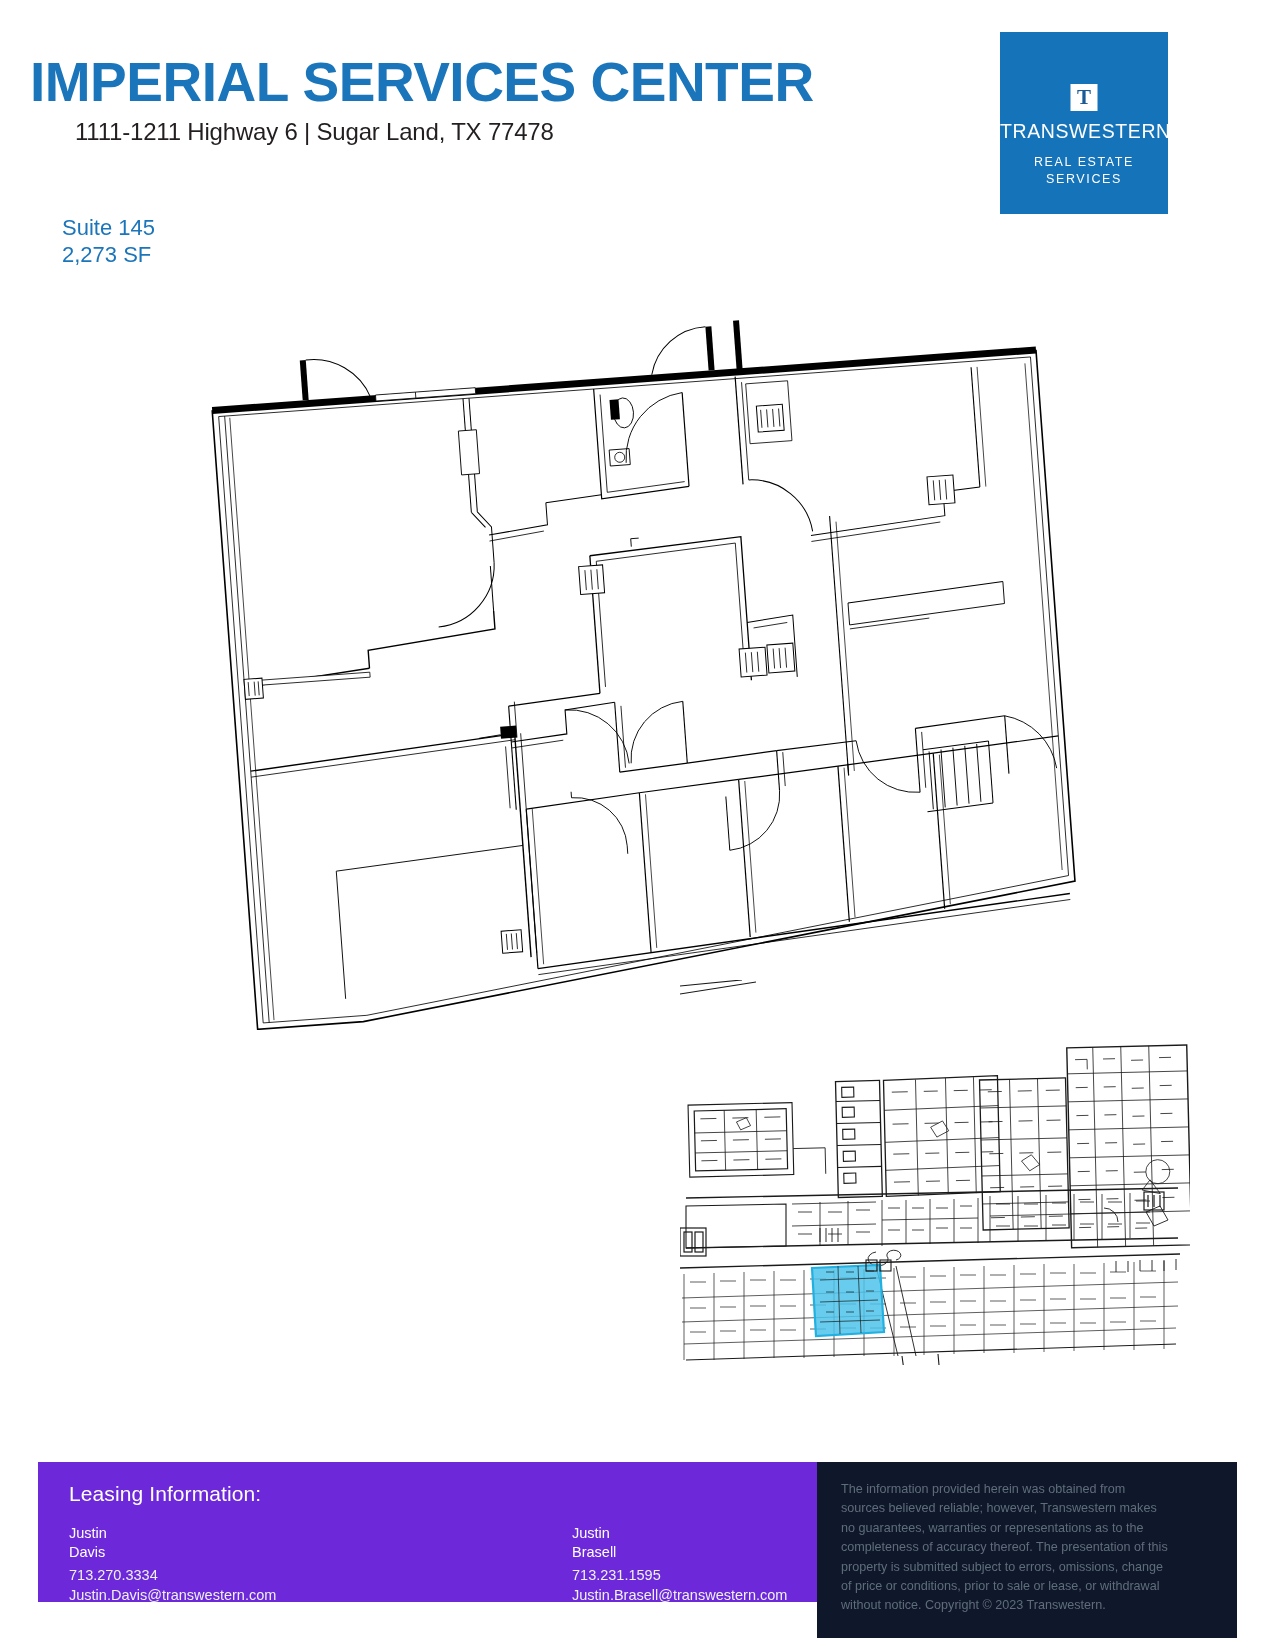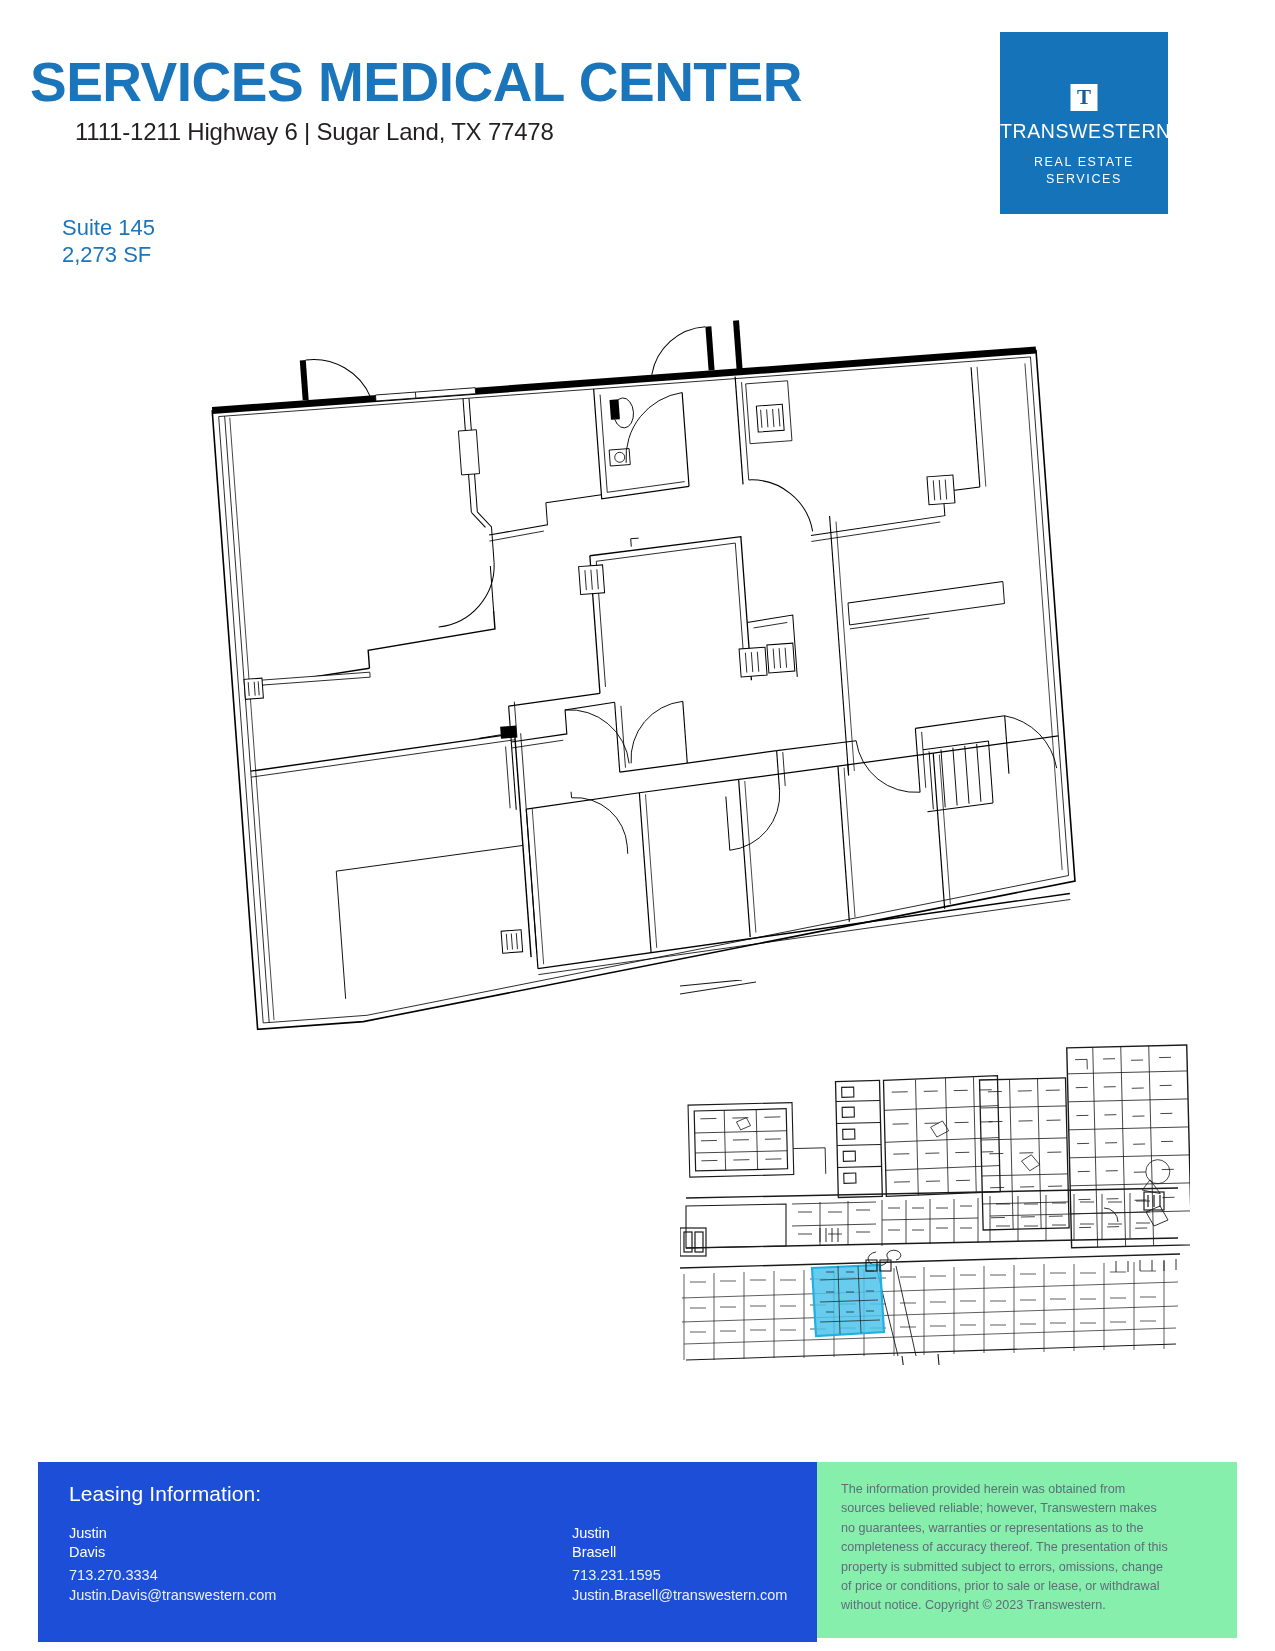--- a/index.html
+++ b/index.html
@@ -105,29 +105,29 @@
 
   
   #footer {
     position: absolute;
     left: 0; bottom: 0;
     width: 1275px; height: 213px;
   }
   #footer-leasing {
     position: absolute;
     left: 38px; top: 24px;
-    width: 779px; height: 180px;
-    background: #1d4ed8;
+    width: 779px; height: 140px;
+    background: #6d28d9;
     color: #ffffff;
   }
   #footer-disclaimer {
     position: absolute;
     left: 817px; top: 24px;
     width: 420px; height: 176px;
-    background: #86efac;
+    background: #0f172a;
     color: #5d6b78;
   }
   #leasing-heading {
     position: absolute;
     left: 31px; top: 20px;
     font-size: 21px;
     font-weight: 400;
     color: #ffffff;
     letter-spacing: 0.1px;
   }
@@ -163,21 +163,21 @@
     width: 330px;
     font-size: 12.6px;
     line-height: 19.4px;
     color: #5f6d7a;
   }
 </style>
 </head>
 <body>
 
 <div id="header">
-  <div id="title">SERVICES MEDICAL CENTER</div>
+  <div id="title">IMPERIAL SERVICES CENTER</div>
   <div id="subtitle">1111-1211 Highway 6 | Sugar Land, TX 77478</div>
 
   <div id="logo-box">
     <div id="logo-mark">
       <div class="glyph">T</div>
     </div>
     <div id="logo-wordmark">TRANSWESTERN</div>
     <div id="logo-tagline">
       <div>REAL ESTATE</div>
       <div>SERVICES</div>

